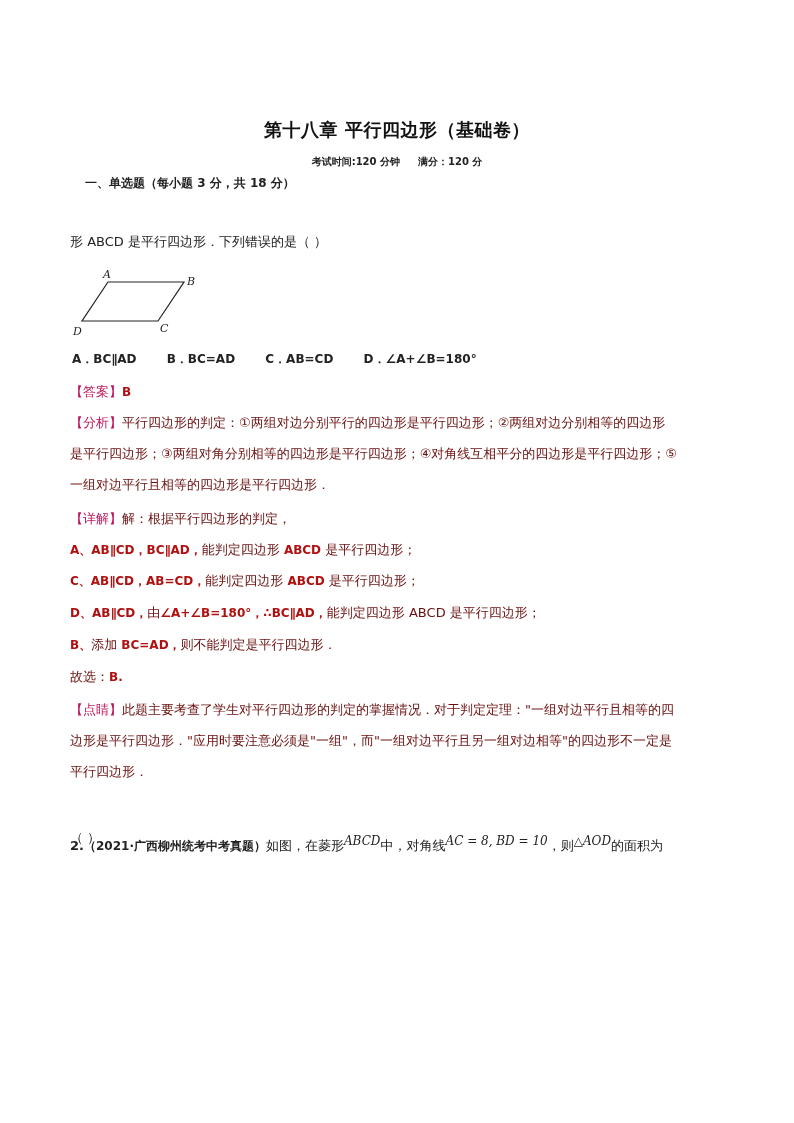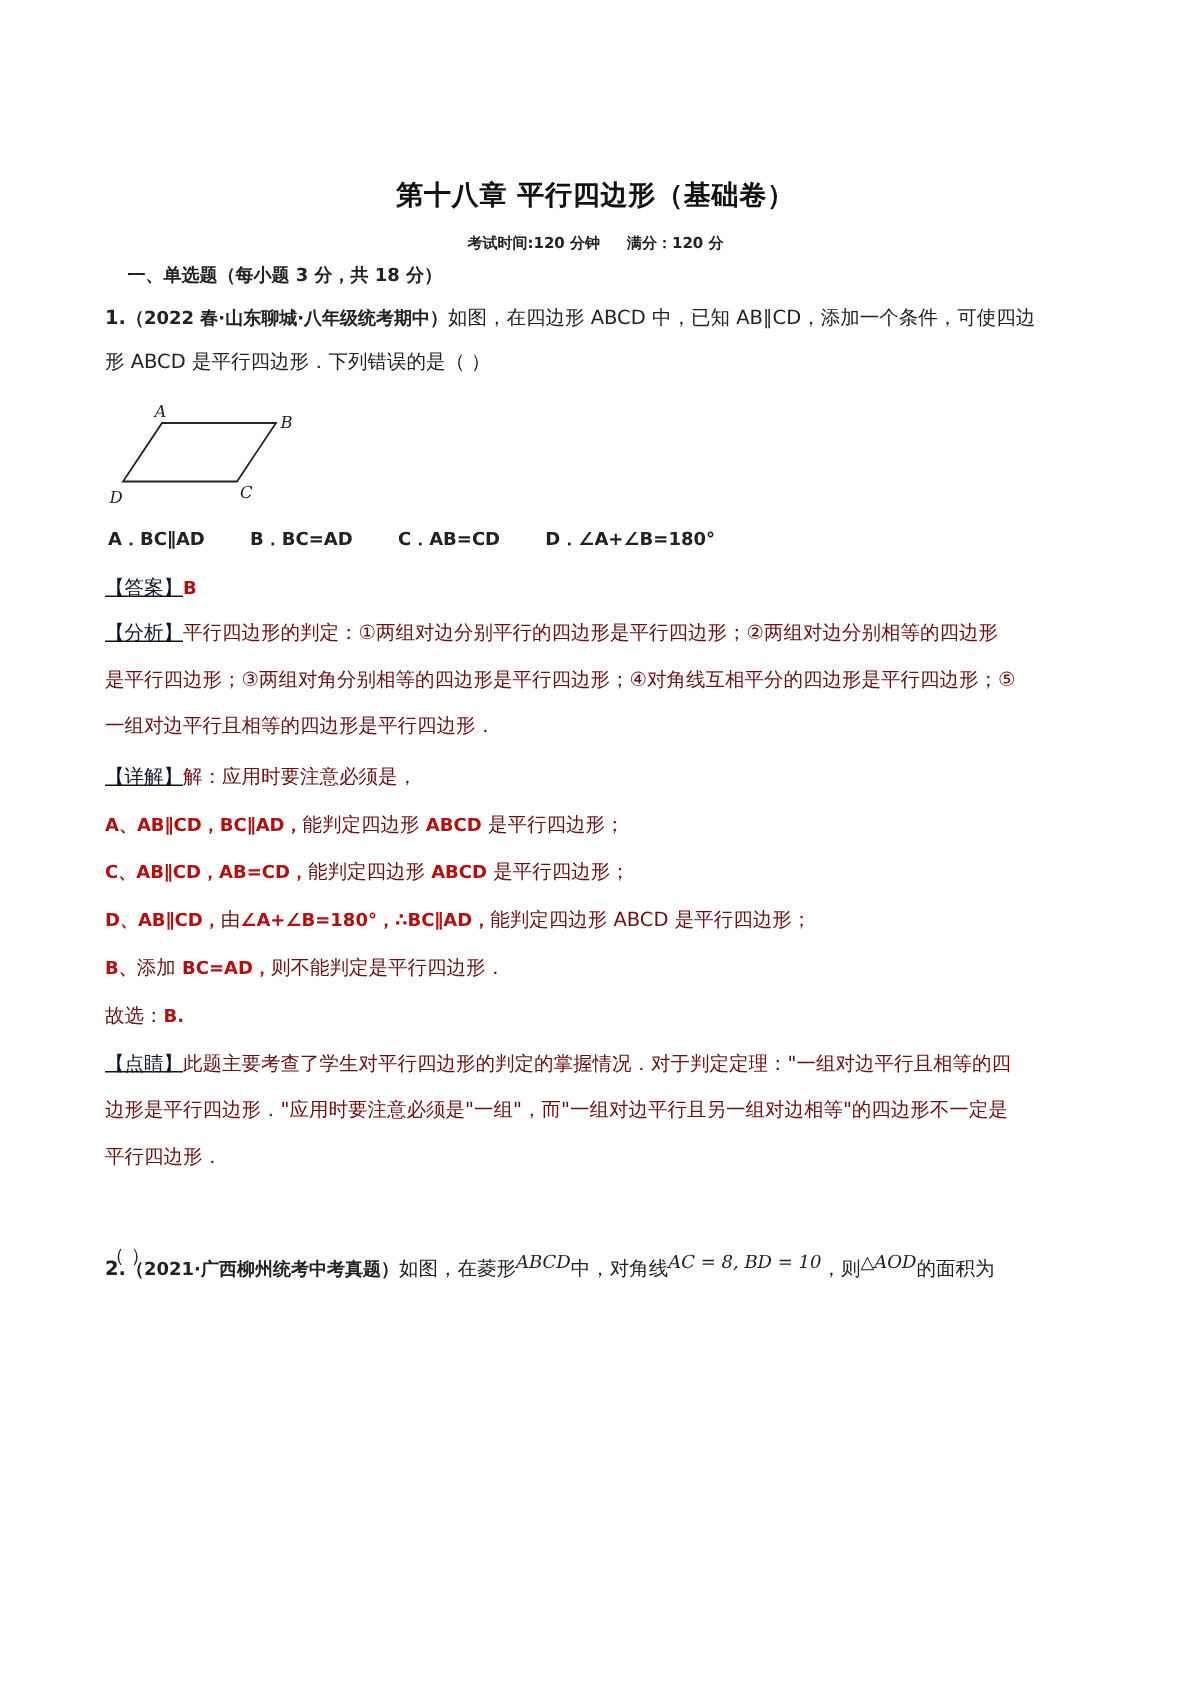--- a/index.html
+++ b/index.html
@@ -11,41 +11,38 @@
   .subtitle { position: absolute; top: 139px; left: 0; width: 794px; text-align: center;
               font-size: 10px; font-weight: bold; color: #222; }
   .subtitle .gap { display: inline-block; width: 18px; }
   .section { position: absolute; top: 159px; left: 70px; font-size: 12px; font-weight: bold; color: #222; margin-left: 15px; }
   .line { position: absolute; left: 70px; font-size: 13px; line-height: 20px; white-space: nowrap; color: #222; }
   .q-num { font-weight: bold; }
   .src { font-weight: bold; font-size: 12px; }
   .figure { position: absolute; left: 66px; top: 248px; width: 150px; height: 80px; }
   .opts { position: absolute; left: 72px; top: 335px; font-size: 12px; font-weight: bold; color: #222; white-space: nowrap; }
   .opts span.opt { margin-right: 26px; }
-  .tag { color: #0f172a; text-decoration: underline; }
+  .tag { color: #be185d; }
   .red { color: #b01010; font-weight: bold; font-size: 12px; }
   .maroon { color: #6b1010; }
   .math { font-family: "DejaVu Serif", "Liberation Serif", serif; font-style: italic; font-size: 12px; position: relative; top: -5px; color: #222; }
 </style>
 </head>
 <body>
 
 <div class="page">
 
   <div class="title">第十八章 平行四边形（基础卷）</div>
 
   <div class="subtitle">
     <span>考试时间:120 分钟</span><span class="gap"></span><span>满分：120 分</span>
   </div>
 
   <div class="section">一、单选题（每小题 3 分，共 18 分）</div>
 
-  <div class="line" style="top:186px;">
-    <span class="q-num">1.</span><span class="src">（2022 春·山东聊城·八年级统考期中）</span><span>如图，在四边形 ABCD 中，已知 AB∥CD，添加一个条件，可使四边</span>
-  </div>
   <div class="line" style="top:216px;">形 ABCD 是平行四边形．下列错误的是（ ）</div>
 
   <svg class="figure" viewBox="0 0 150 80">
     <polygon points="42,18 118,18 92,57 16,57" fill="none" stroke="#222" stroke-width="1.2"></polygon>
     <text x="37" y="14" font-family="DejaVu Serif, serif" font-style="italic" font-size="11" fill="#222">A</text>
     <text x="121" y="21" font-family="DejaVu Serif, serif" font-style="italic" font-size="11" fill="#222">B</text>
     <text x="94" y="68" font-family="DejaVu Serif, serif" font-style="italic" font-size="11" fill="#222">C</text>
     <text x="7" y="71" font-family="DejaVu Serif, serif" font-style="italic" font-size="11" fill="#222">D</text>
   </svg>
 
@@ -60,21 +57,21 @@
     <span class="tag">【答案】</span><span class="red">B</span>
   </div>
 
   <div class="line maroon" style="top:397px;">
     <span class="tag">【分析】</span><span>平行四边形的判定：①两组对边分别平行的四边形是平行四边形；②两组对边分别相等的四边形</span>
   </div>
   <div class="line maroon" style="top:428px;">是平行四边形；③两组对角分别相等的四边形是平行四边形；④对角线互相平分的四边形是平行四边形；⑤</div>
   <div class="line maroon" style="top:459px;">一组对边平行且相等的四边形是平行四边形．</div>
 
   <div class="line maroon" style="top:493px;">
-    <span class="tag">【详解】</span><span>解：应用时要注意必须是，</span>
+    <span class="tag">【详解】</span><span>解：根据平行四边形的判定，</span>
   </div>
 
   <div class="line maroon" style="top:524px;">
     <span class="red">A、AB∥CD，BC∥AD，</span><span>能判定四边形</span><span class="red"> ABCD </span><span>是平行四边形；</span>
   </div>
   <div class="line maroon" style="top:555px;">
     <span class="red">C、AB∥CD，AB=CD，</span><span>能判定四边形</span><span class="red"> ABCD </span><span>是平行四边形；</span>
   </div>
   <div class="line maroon" style="top:587px;">
     <span class="red">D、AB∥CD，</span><span>由</span><span class="red">∠A+∠B=180°，∴BC∥AD，</span><span>能判定四边形 ABCD 是平行四边形；</span>

